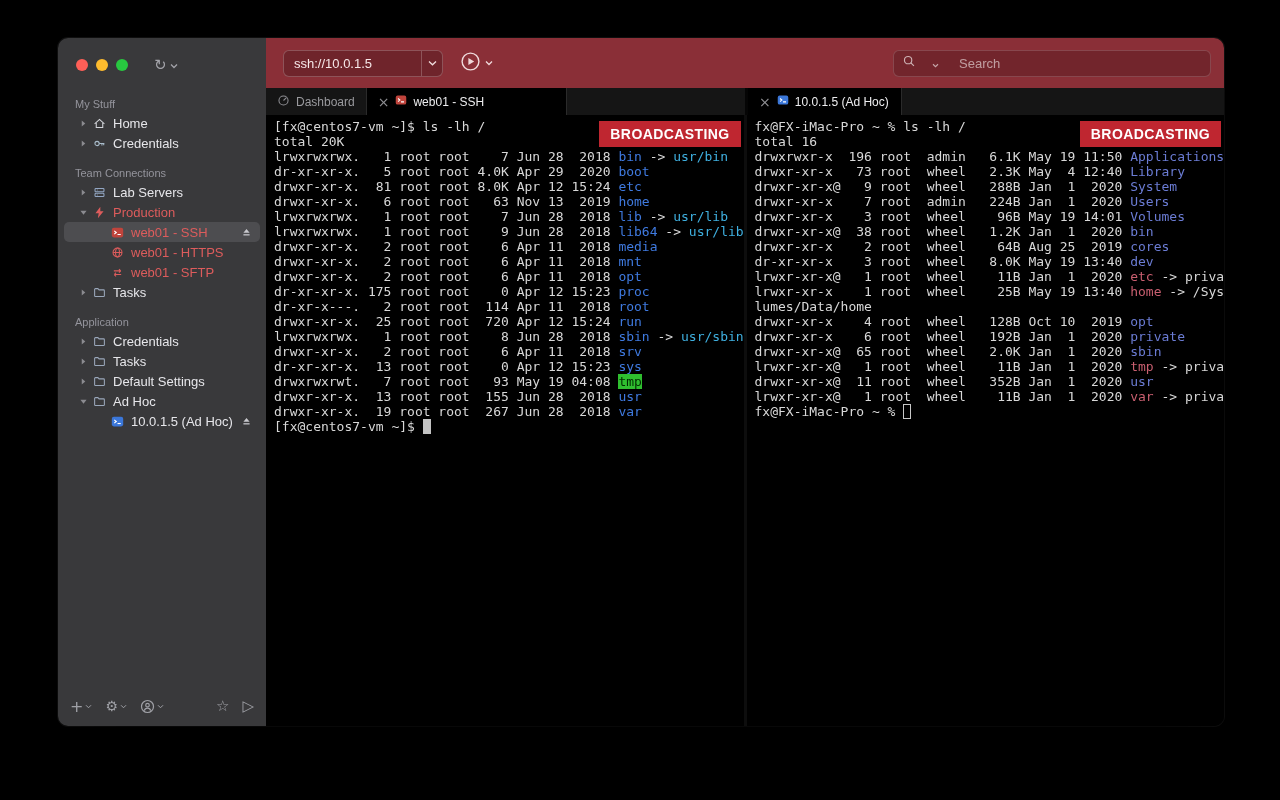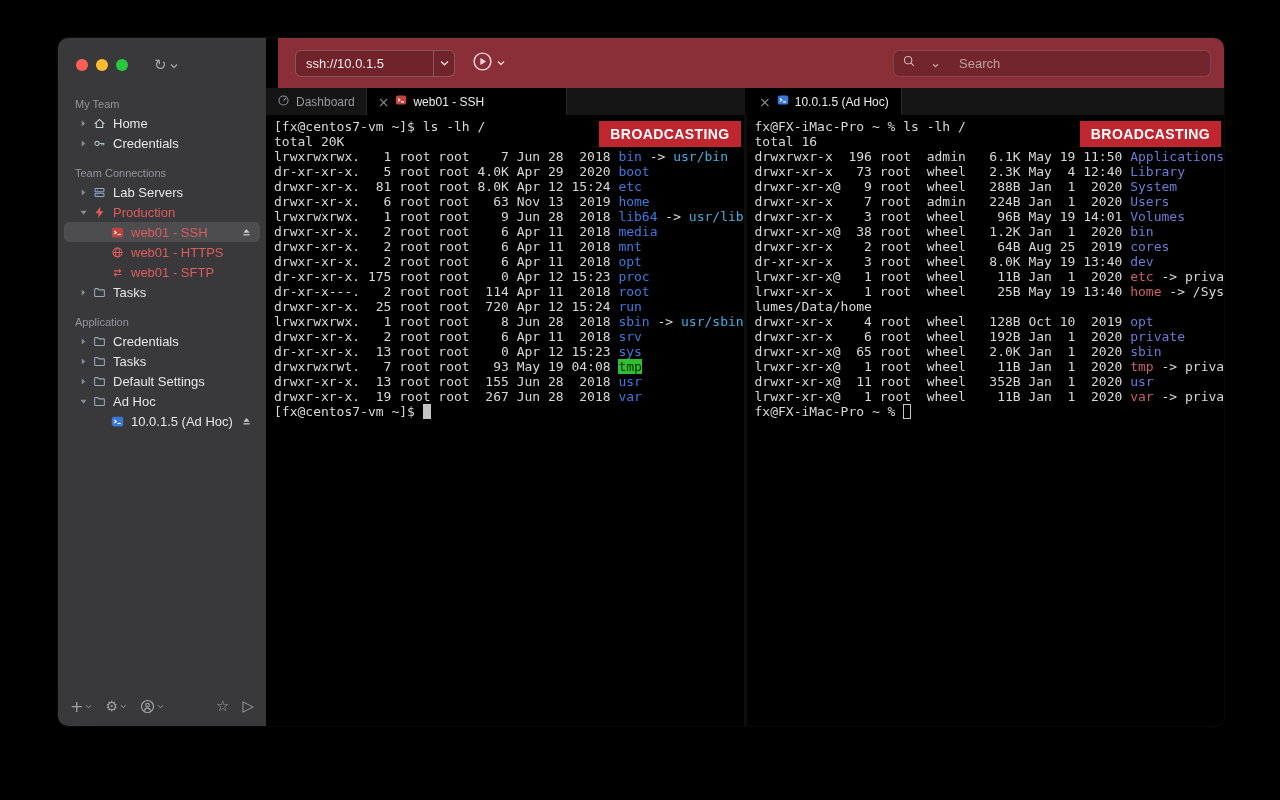--- a/index.html
+++ b/index.html
@@ -44,21 +44,21 @@
   .sidebar-bottom { height:34px; display:flex; align-items:center; padding:0 12px 6px 12px;
                     color:#9fa0a6; gap:13px; font-family:"DejaVu Sans", sans-serif; }
   .sb-btn { display:flex; align-items:center; gap:2px; font-size:14px; cursor:default; }
   .sb-spacer { flex:1; }
   .glyph { font-family:"DejaVu Sans", sans-serif; }
 
   
   .main { flex:1; display:flex; flex-direction:column; min-width:0; }
 
   .toolbar { height:50px; background:var(--headerRed,#8a2f37); display:flex; align-items:center;
-             padding:0 13px 0 17px; flex:none;margin-left:12px; }
+             padding:0 13px 0 17px; flex:none; }
   .combo { width:160px; height:27px; background:rgba(30,5,8,.25); border:1px solid rgba(255,255,255,.22);
            border-radius:6px; display:flex; align-items:center; color:#f6e7e8; font-size:13px; }
   .combo-text { flex:1; padding-left:10px; white-space:nowrap; overflow:hidden; }
   .combo-chev { width:21px; align-self:stretch; border-left:1px solid rgba(255,255,255,.22);
                 display:flex; align-items:center; justify-content:center; color:#f0dcdd; }
   .play-group { display:flex; align-items:center; gap:4px; margin-left:17px; color:#f0d9db; }
   .spacer { flex:1; }
   .searchbox { width:318px; height:27px; background:rgba(30,5,8,.22); border:1px solid rgba(255,255,255,.16);
                border-radius:6px; display:flex; align-items:center; padding:0 8px; gap:16px; }
   .search-ph { color:rgba(255,255,255,.55); font-size:13px; margin-left:4px; }
@@ -117,21 +117,21 @@
           <span class="glyph">↻</span>
           <span class="chevsm">
             <svg width="8" height="6" viewBox="0 0 8 6">
                 <path d="M1 1.5 L4 4.5 L7 1.5" stroke="currentColor" stroke-width="1.3" fill="none"></path>
               </svg>
           </span>
         </div>
       </div>
 
       <nav class="side-nav" id="sidebar-nav">
-          <div class="side-header">My Team</div>
+          <div class="side-header">My Stuff</div>
           <div class="side-row">
             <span class="chev">
               <svg width="7" height="9" viewBox="0 0 8 10">
                 <path d="M2 1.5 L6 5 L2 8.5 Z" fill="currentColor"></path>
               </svg>
             </span>
             <span class="s-icon icon-home-icon">
               <svg width="13" height="13" viewBox="0 0 16 16" fill="none" stroke="currentColor" stroke-width="1.3">
                 <path d="M2 8.5 L8 3 L14 8.5"></path>
                 <path d="M4 7.5 V13 H12 V7.5"></path>
@@ -424,20 +424,21 @@
       <div class="panes">
         <section class="pane">
           <div class="broadcast-badge">BROADCASTING</div>
           <div class="term" id="term-left">
               <div class="term-line"><span>[fx@centos7-vm ~]$ ls -lh /</span></div>
               <div class="term-line"><span>total 20K</span></div>
               <div class="term-line"><span>lrwxrwxrwx.   1 root root    7 Jun 28  2018 </span><span class="sg-blue">bin</span><span> -&gt; </span><span class="sg-cyan">usr/bin</span></div>
               <div class="term-line"><span>dr-xr-xr-x.   5 root root 4.0K Apr 29  2020 </span><span class="sg-blue">boot</span></div>
               <div class="term-line"><span>drwxr-xr-x.  81 root root 8.0K Apr 12 15:24 </span><span class="sg-blue">etc</span></div>
               <div class="term-line"><span>drwxr-xr-x.   6 root root   63 Nov 13  2019 </span><span class="sg-blue">home</span></div>
+              <div class="term-line"><span>lrwxrwxrwx.   1 root root    7 Jun 28  2018 </span><span class="sg-blue">lib</span><span> -&gt; </span><span class="sg-cyan">usr/lib</span></div>
               <div class="term-line"><span>lrwxrwxrwx.   1 root root    9 Jun 28  2018 </span><span class="sg-blue">lib64</span><span> -&gt; </span><span class="sg-cyan">usr/lib64</span></div>
               <div class="term-line"><span>drwxr-xr-x.   2 root root    6 Apr 11  2018 </span><span class="sg-blue">media</span></div>
               <div class="term-line"><span>drwxr-xr-x.   2 root root    6 Apr 11  2018 </span><span class="sg-blue">mnt</span></div>
               <div class="term-line"><span>drwxr-xr-x.   2 root root    6 Apr 11  2018 </span><span class="sg-blue">opt</span></div>
               <div class="term-line"><span>dr-xr-xr-x. 175 root root    0 Apr 12 15:23 </span><span class="sg-blue">proc</span></div>
               <div class="term-line"><span>dr-xr-x---.   2 root root  114 Apr 11  2018 </span><span class="sg-blue">root</span></div>
               <div class="term-line"><span>drwxr-xr-x.  25 root root  720 Apr 12 15:24 </span><span class="sg-blue">run</span></div>
               <div class="term-line"><span>lrwxrwxrwx.   1 root root    8 Jun 28  2018 </span><span class="sg-blue">sbin</span><span> -&gt; </span><span class="sg-cyan">usr/sbin</span></div>
               <div class="term-line"><span>drwxr-xr-x.   2 root root    6 Apr 11  2018 </span><span class="sg-blue">srv</span></div>
               <div class="term-line"><span>dr-xr-xr-x.  13 root root    0 Apr 12 15:23 </span><span class="sg-blue">sys</span></div>

